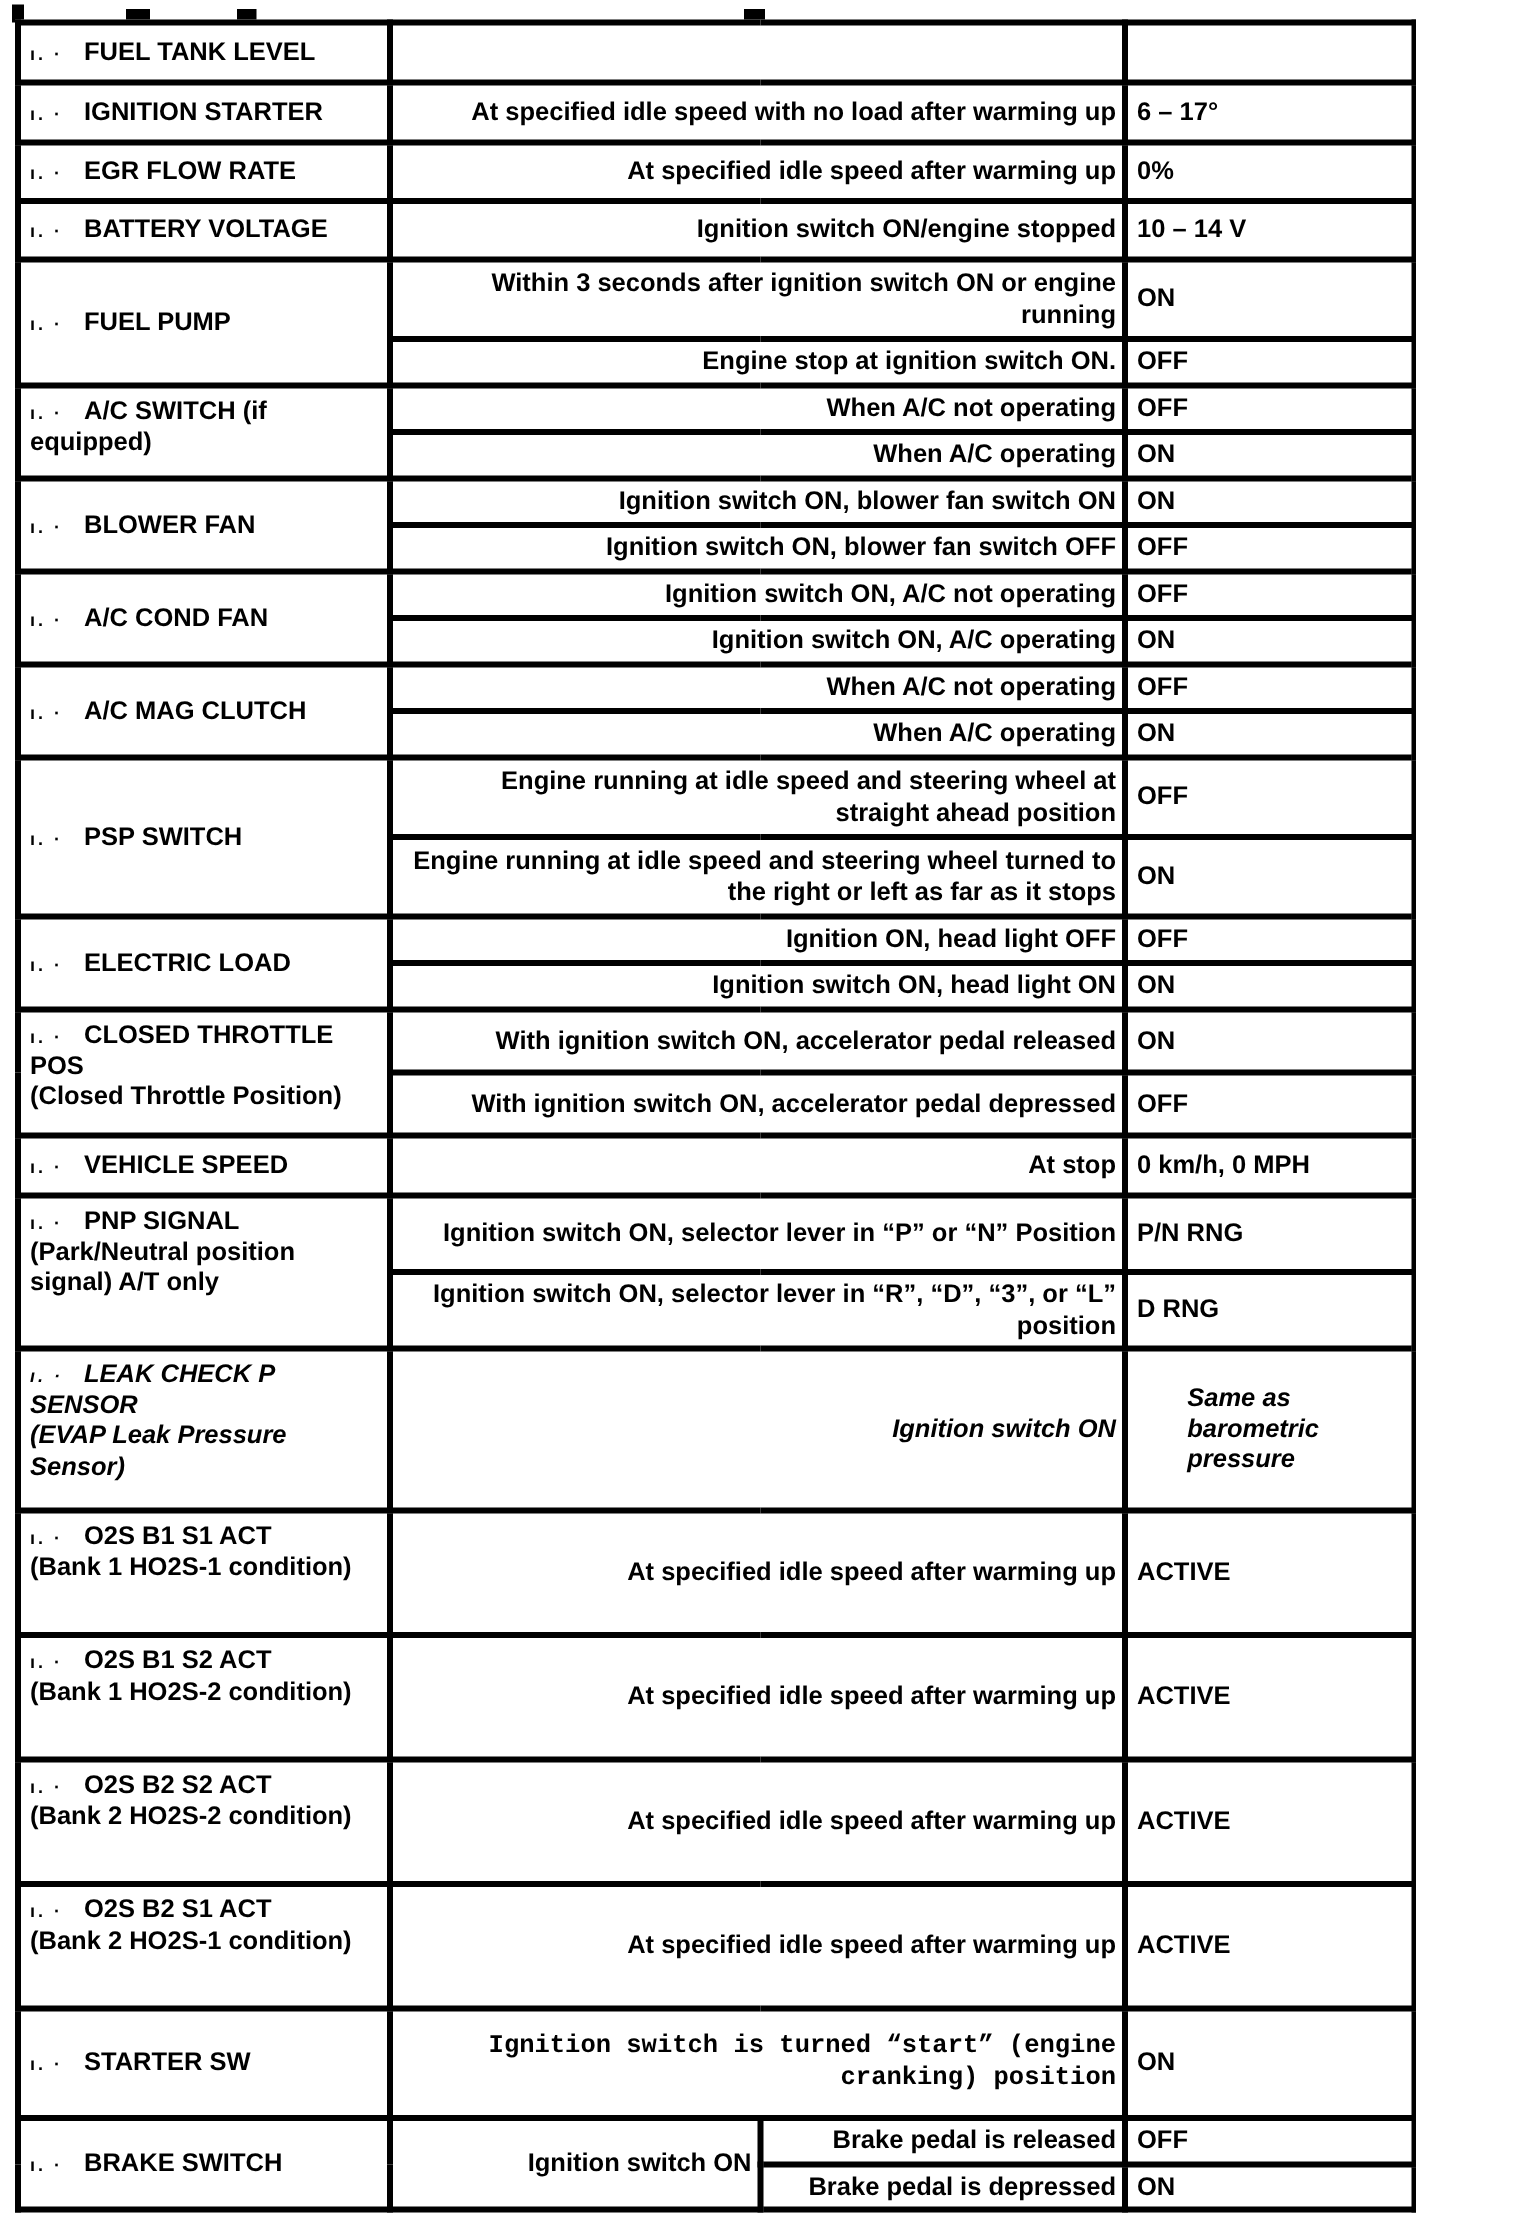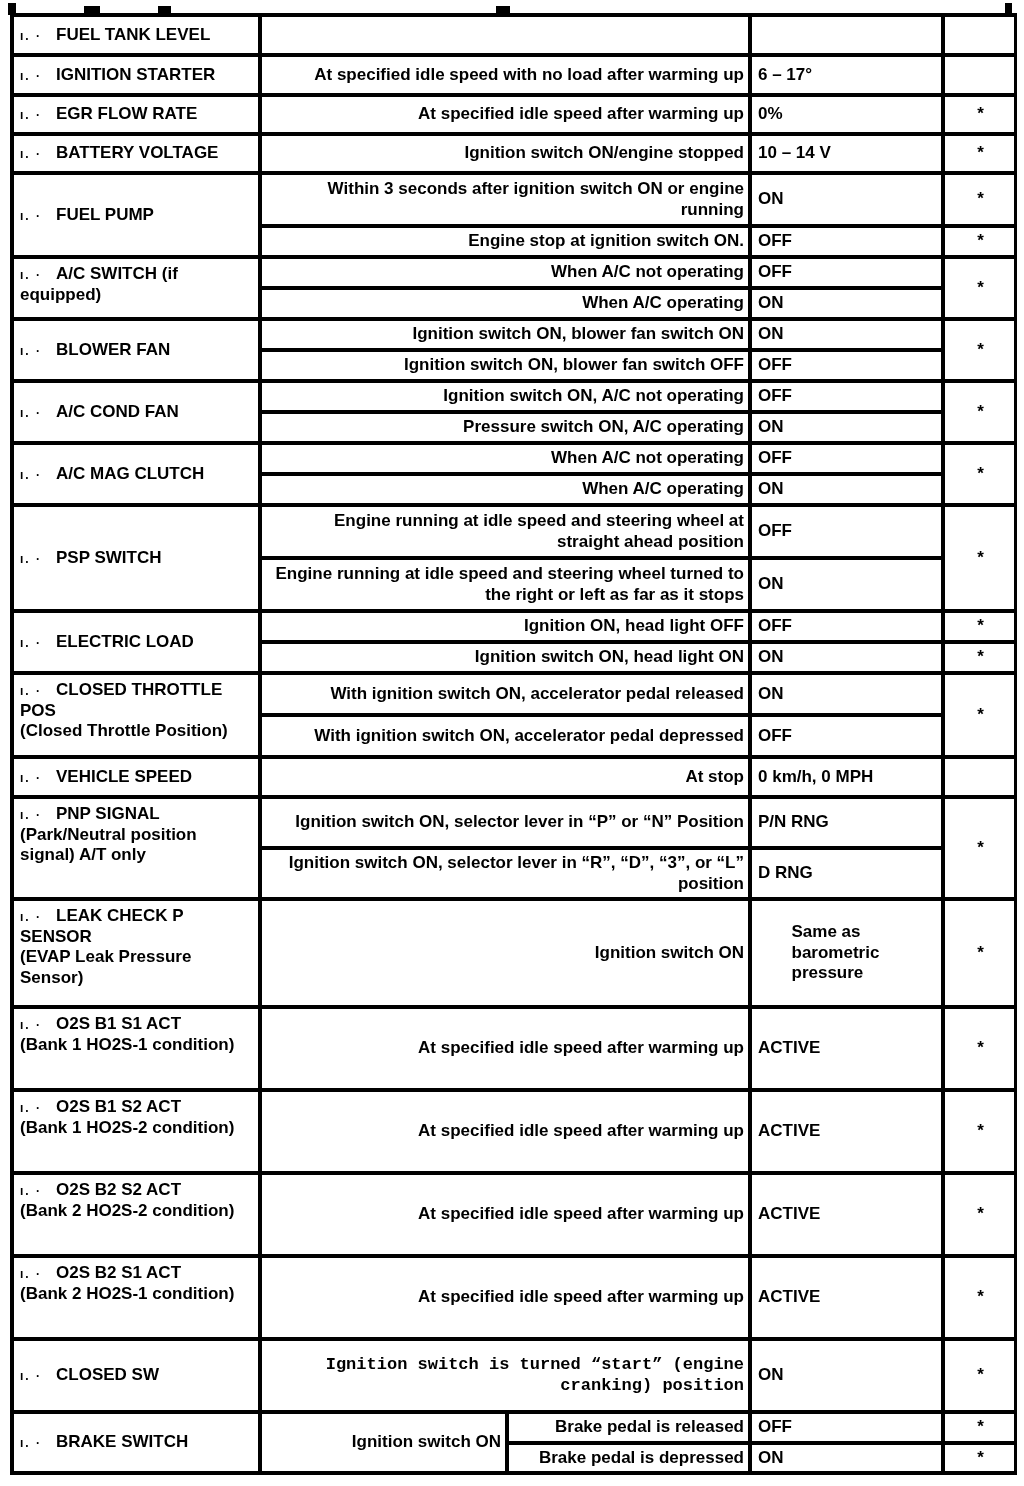--- a/index.html
+++ b/index.html
@@ -1,18 +1,18 @@
 <!DOCTYPE html>
 <html><head>
 <meta charset="utf-8">
 <style>
   html,body{margin:0;padding:0;background:#fff;}
   .page{
     position:relative;
-    width:1017px;height:1486px;
+    width:944px;height:1486px;
     background:#fff;
     overflow:hidden;
     font-family:"Liberation Sans","DejaVu Sans",sans-serif;
     color:#000;
   }
   table.spec{
     position:absolute;left:10px;top:13px;
     width:1004px;
     border-collapse:collapse;
     table-layout:fixed;
@@ -35,21 +35,21 @@
     font-size:12px;letter-spacing:2px;
     vertical-align:baseline;
   }
   td.cond{text-align:right;}
   td.val{padding-left:2px;padding-right:2px;}
   td.star{text-align:center;font-size:19px;}
   td .narrow{max-width:112px;margin:0 auto;}
   tr.h30{height:30px;} tr.h31{height:31px;} tr.h39{height:39px;margin-left:47px;}
   tr.h40{height:40px;} tr.h42{height:42px;} tr.h51{height:51px;}
   tr.h53{height:53px;} tr.h73{height:73px;} tr.h83{height:83px;}
-  tr.h108{height:108px;}
+  tr.h108{height:108px;font-style:italic;}
   
   td.v-bottom{vertical-align:bottom;padding-bottom:10px;}
   td.v-top{vertical-align:top;padding-top:4px;font-family:Liberation Mono, monospace;}
   
   .remnant{position:absolute;background:#000;}
 </style>
 </head>
 <body>
 
 <div class="page">
@@ -132,21 +132,21 @@
         <td class="val">OFF</td>
       </tr>
 
       <tr class="h31">
         <td class="param" rowspan="2"><span class="bullet">ı. ·</span><span>A/C COND FAN</span></td>
         <td class="cond" colspan="2">Ignition switch ON, A/C not operating</td>
         <td class="val">OFF</td>
         <td class="star" rowspan="2">*</td>
       </tr>
       <tr class="h31">
-        <td class="cond" colspan="2">Pressure switch ON, A/C operating</td>
+        <td class="cond" colspan="2">Ignition switch ON, A/C operating</td>
         <td class="val">ON</td>
       </tr>
 
       <tr class="h31">
         <td class="param" rowspan="2"><span class="bullet">ı. ·</span><span>A/C MAG CLUTCH</span></td>
         <td class="cond" colspan="2">When A/C not operating</td>
         <td class="val">OFF</td>
         <td class="star" rowspan="2">*</td>
       </tr>
       <tr class="h31">
@@ -237,21 +237,21 @@
       </tr>
 
       <tr class="h83">
         <td class="param top"><span class="bullet">ı. ·</span><span>O2S B2 S1 ACT</span><span class="note">(Bank 2 HO2S-1 condition)</span></td>
         <td class="cond" colspan="2">At specified idle speed after warming up</td>
         <td class="val">ACTIVE</td>
         <td class="star">*</td>
       </tr>
 
       <tr class="h73">
-        <td class="param v-bottom"><span class="bullet">ı. ·</span><span>CLOSED SW</span></td>
+        <td class="param v-bottom"><span class="bullet">ı. ·</span><span>STARTER SW</span></td>
         <td class="cond v-top" colspan="2">Ignition switch is turned “start” (engine cranking) position</td>
         <td class="val v-bottom">ON</td>
         <td class="star v-bottom">*</td>
       </tr>
 
       <tr class="h31">
         <td class="param" rowspan="2"><span class="bullet">ı. ·</span><span>BRAKE SWITCH</span></td>
         <td class="cond" rowspan="2">Ignition switch ON</td>
         <td class="cond">Brake pedal is released</td>
         <td class="val">OFF</td>

